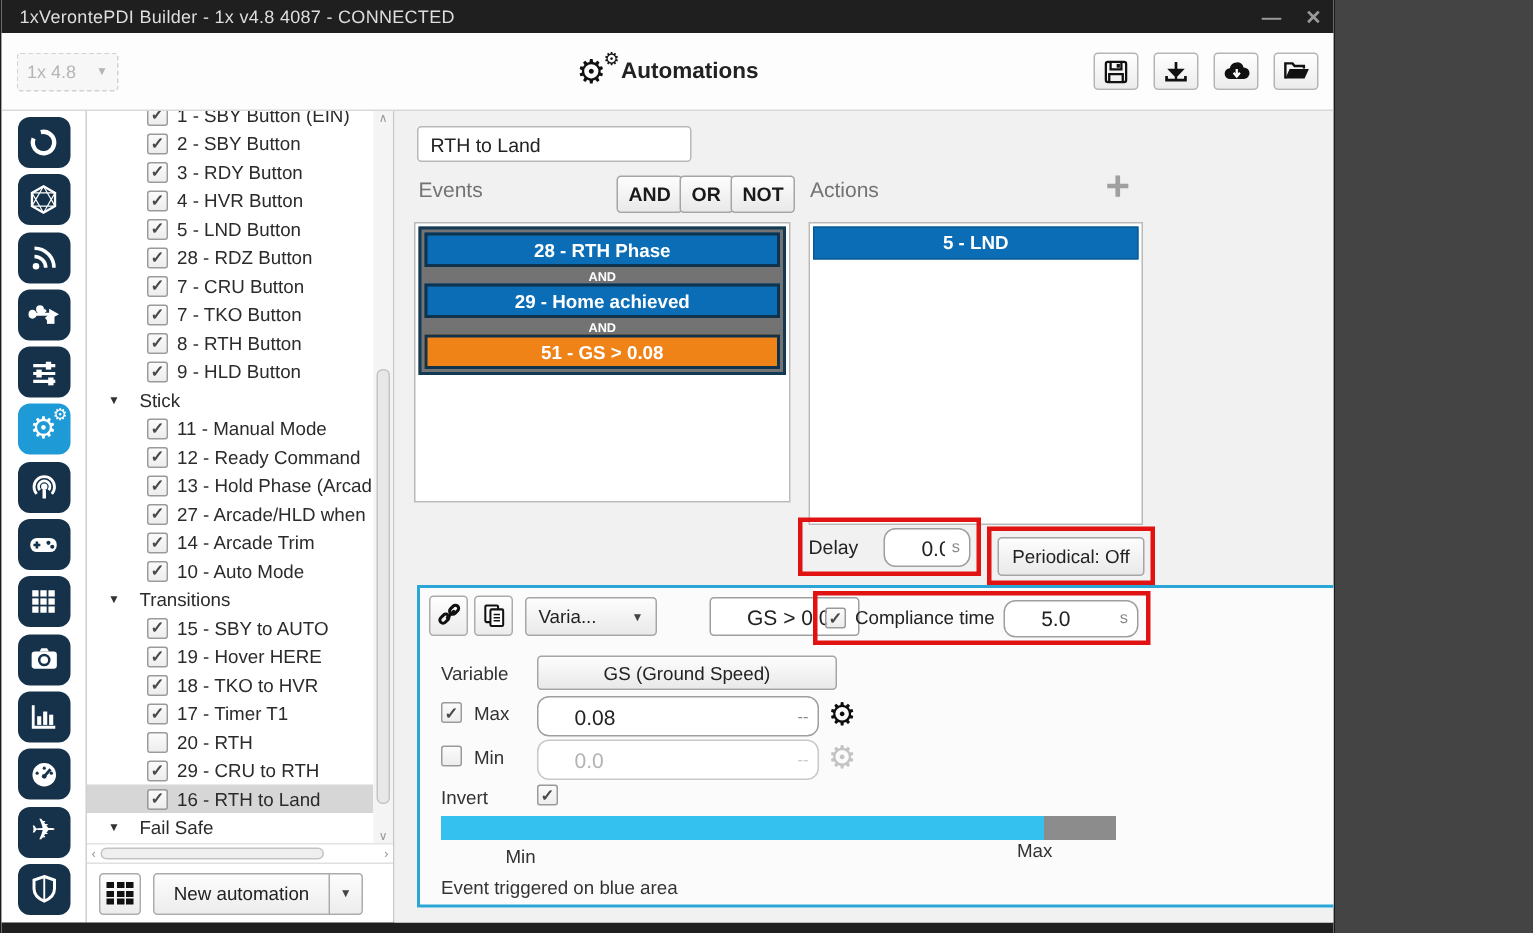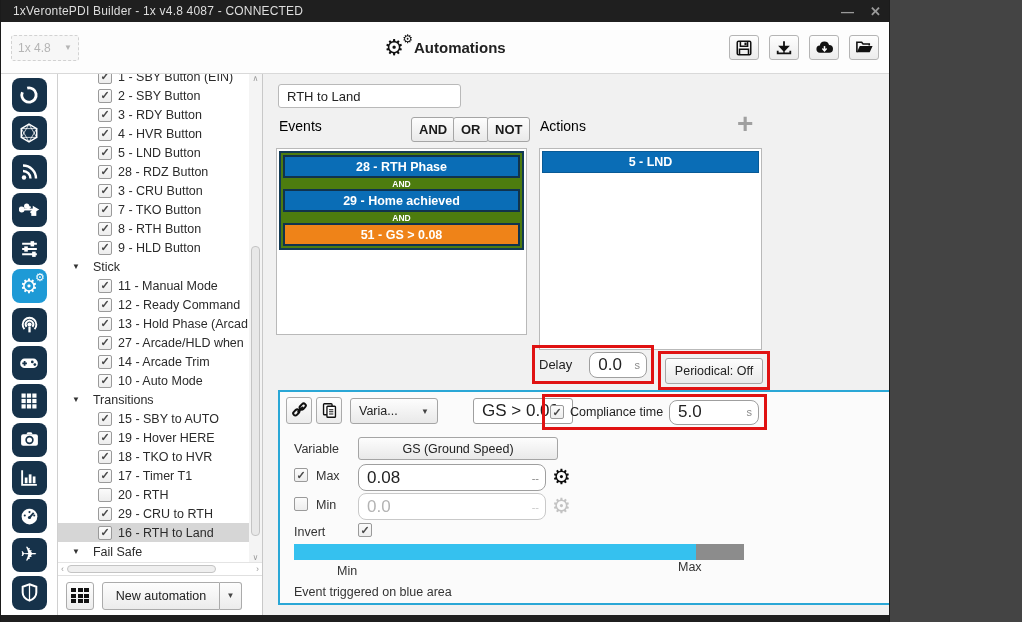--- a/index.html
+++ b/index.html
@@ -55,38 +55,38 @@
   .grid-btn { width:28px; height:28px; background:linear-gradient(#fefefe,#ececec); border:1px solid #ababab; border-radius:3px; display:flex; align-items:center; justify-content:center; }
   .mini-grid { display:grid; grid-template-columns:repeat(3,5px); grid-template-rows:repeat(3,4px); gap:1.5px; }
   .mini-grid b { background:#111; }
   .split-btn { display:flex; height:28px; }
   .split-btn .main { width:118px; background:linear-gradient(#fdfdfd,#ececec); border:1px solid #ababab; border-radius:3px 0 0 3px; font-size:12.5px; color:#222; display:flex; align-items:center; justify-content:center; }
   .split-btn .arrow { width:22px; background:linear-gradient(#fdfdfd,#ececec); border:1px solid #ababab; border-left:none; border-radius:0 3px 3px 0; display:flex; align-items:center; justify-content:center; font-size:8px; color:#444; }
 
   
   .main { position:relative; flex:1; background:#f1f1f1; }
   .name-input { position:absolute; left:15px; top:10px; width:183px; height:24px; border:1px solid #b9b9b9; border-radius:3px; background:#fff; font-size:13px; color:#222; padding:0 8px; font-family:"Liberation Sans",sans-serif; }
-  .sec-label { position:absolute; font-size:14px; color:#000000; }
+  .sec-label { position:absolute; font-size:14px; color:#737373; }
   .op-btn { position:absolute; top:43px; height:25px; background:linear-gradient(#fdfdfd,#e9e9e9); border:1px solid #a5a5a5; border-radius:3px; font-weight:bold; font-size:13px; color:#1a1a1a; display:flex; align-items:center; justify-content:center; padding:0 7px; }
   .plus-ico { position:absolute; left:474px; top:36px; font-size:28px; font-weight:bold; color:#a0a0a0; line-height:1; }
 
   .events-box { position:absolute; left:13px; top:74px; width:251px; height:187px; background:#fff; border:1px solid #b9b9b9; }
-  .event-group { margin:2px; background:#4d7c0f; border:2px solid #123a55; padding:2px; }
+  .event-group { margin:2px; background:#737373; border:2px solid #123a55; padding:2px; }
   .event-bar { height:23px; background:#0a6db6; border:2px solid #10334d; color:#fff; font-weight:bold; font-size:12.5px; display:flex; align-items:center; justify-content:center; }
   .event-bar.orange { background:#ef8318; }
   .op-label { height:11px; color:#fff; font-weight:bold; font-size:8.5px; display:flex; align-items:center; justify-content:center; }
 
   .actions-box { position:absolute; left:276px; top:74px; width:223px; height:202px; background:#fff; border:1px solid #b9b9b9; padding:2px; }
   .action-bar { height:22px; background:#0a6db6; border:1px solid #085a96; color:#fff; font-weight:bold; font-size:12.5px; display:flex; align-items:center; justify-content:center; }
 
   .redbox { border:3px solid #e01212; display:flex; align-items:center; background:transparent; }
   .delay-box { position:absolute; left:269px; top:271px; width:122px; height:39px; padding:0 4px; gap:17px; }
   .delay-box label { font-size:13px; color:#222; }
   .field { position:relative; background:#fff; border:1px solid #9f9f9f; border-radius:8px; height:26px; display:flex; align-items:center; }
-  .field input { border:none; outline:none; background:transparent; font-size:17px; color:#222; width:100%; padding:0 16px 0 8px; font-family:"Liberation Sans",sans-serif; }
+  .field input { border:none; outline:none; background:transparent; font-size:14px; color:#222; width:100%; padding:0 16px 0 24px; font-family:"Liberation Sans",sans-serif; }
   .field .unit { position:absolute; right:6px; font-size:11px; color:#8a8a8a; }
   .periodical-box { position:absolute; left:395px; top:277px; width:112px; height:39px; justify-content:center; }
   .periodical-btn { width:98px; height:26px; background:linear-gradient(#fdfdfd,#e9e9e9); border:1px solid #a5a5a5; border-radius:3px; font-size:12.5px; color:#222; display:flex; align-items:center; justify-content:center; }
 
   .editor { position:absolute; left:15px; top:316px; width:728px; height:215px; background:#fbfbfb; border:2px solid #2aa7d6; }
   .icon-btn { position:absolute; width:26px; height:27px; background:linear-gradient(#fefefe,#ececec); border:1px solid #ababab; border-radius:3px; display:flex; align-items:center; justify-content:center; color:#111; }
   .sel-btn { position:absolute; height:26px; background:linear-gradient(#fdfdfd,#e9e9e9); border:1px solid #a5a5a5; border-radius:3px; font-size:12.5px; color:#222; display:flex; align-items:center; padding:0 8px; }
   .sel-btn .dd-arrow { margin-left:auto; font-size:8px; color:#444; }
   .ed-label { position:absolute; font-size:12.5px; color:#333; }
   .gear-glyph { position:absolute; font-size:21px; color:#0c0c0c; line-height:1; }
@@ -339,21 +339,21 @@
             <div class="trow">
               <span class="chk">✓</span>
               <span class="lbl">5 - LND Button</span>
             </div>
             <div class="trow">
               <span class="chk">✓</span>
               <span class="lbl">28 - RDZ Button</span>
             </div>
             <div class="trow">
               <span class="chk">✓</span>
-              <span class="lbl">3 - CRU Button</span>
+              <span class="lbl">7 - CRU Button</span>
             </div>
             <div class="trow">
               <span class="chk">✓</span>
               <span class="lbl">7 - TKO Button</span>
             </div>
             <div class="trow">
               <span class="chk">✓</span>
               <span class="lbl">8 - RTH Button</span>
             </div>
             <div class="trow">

